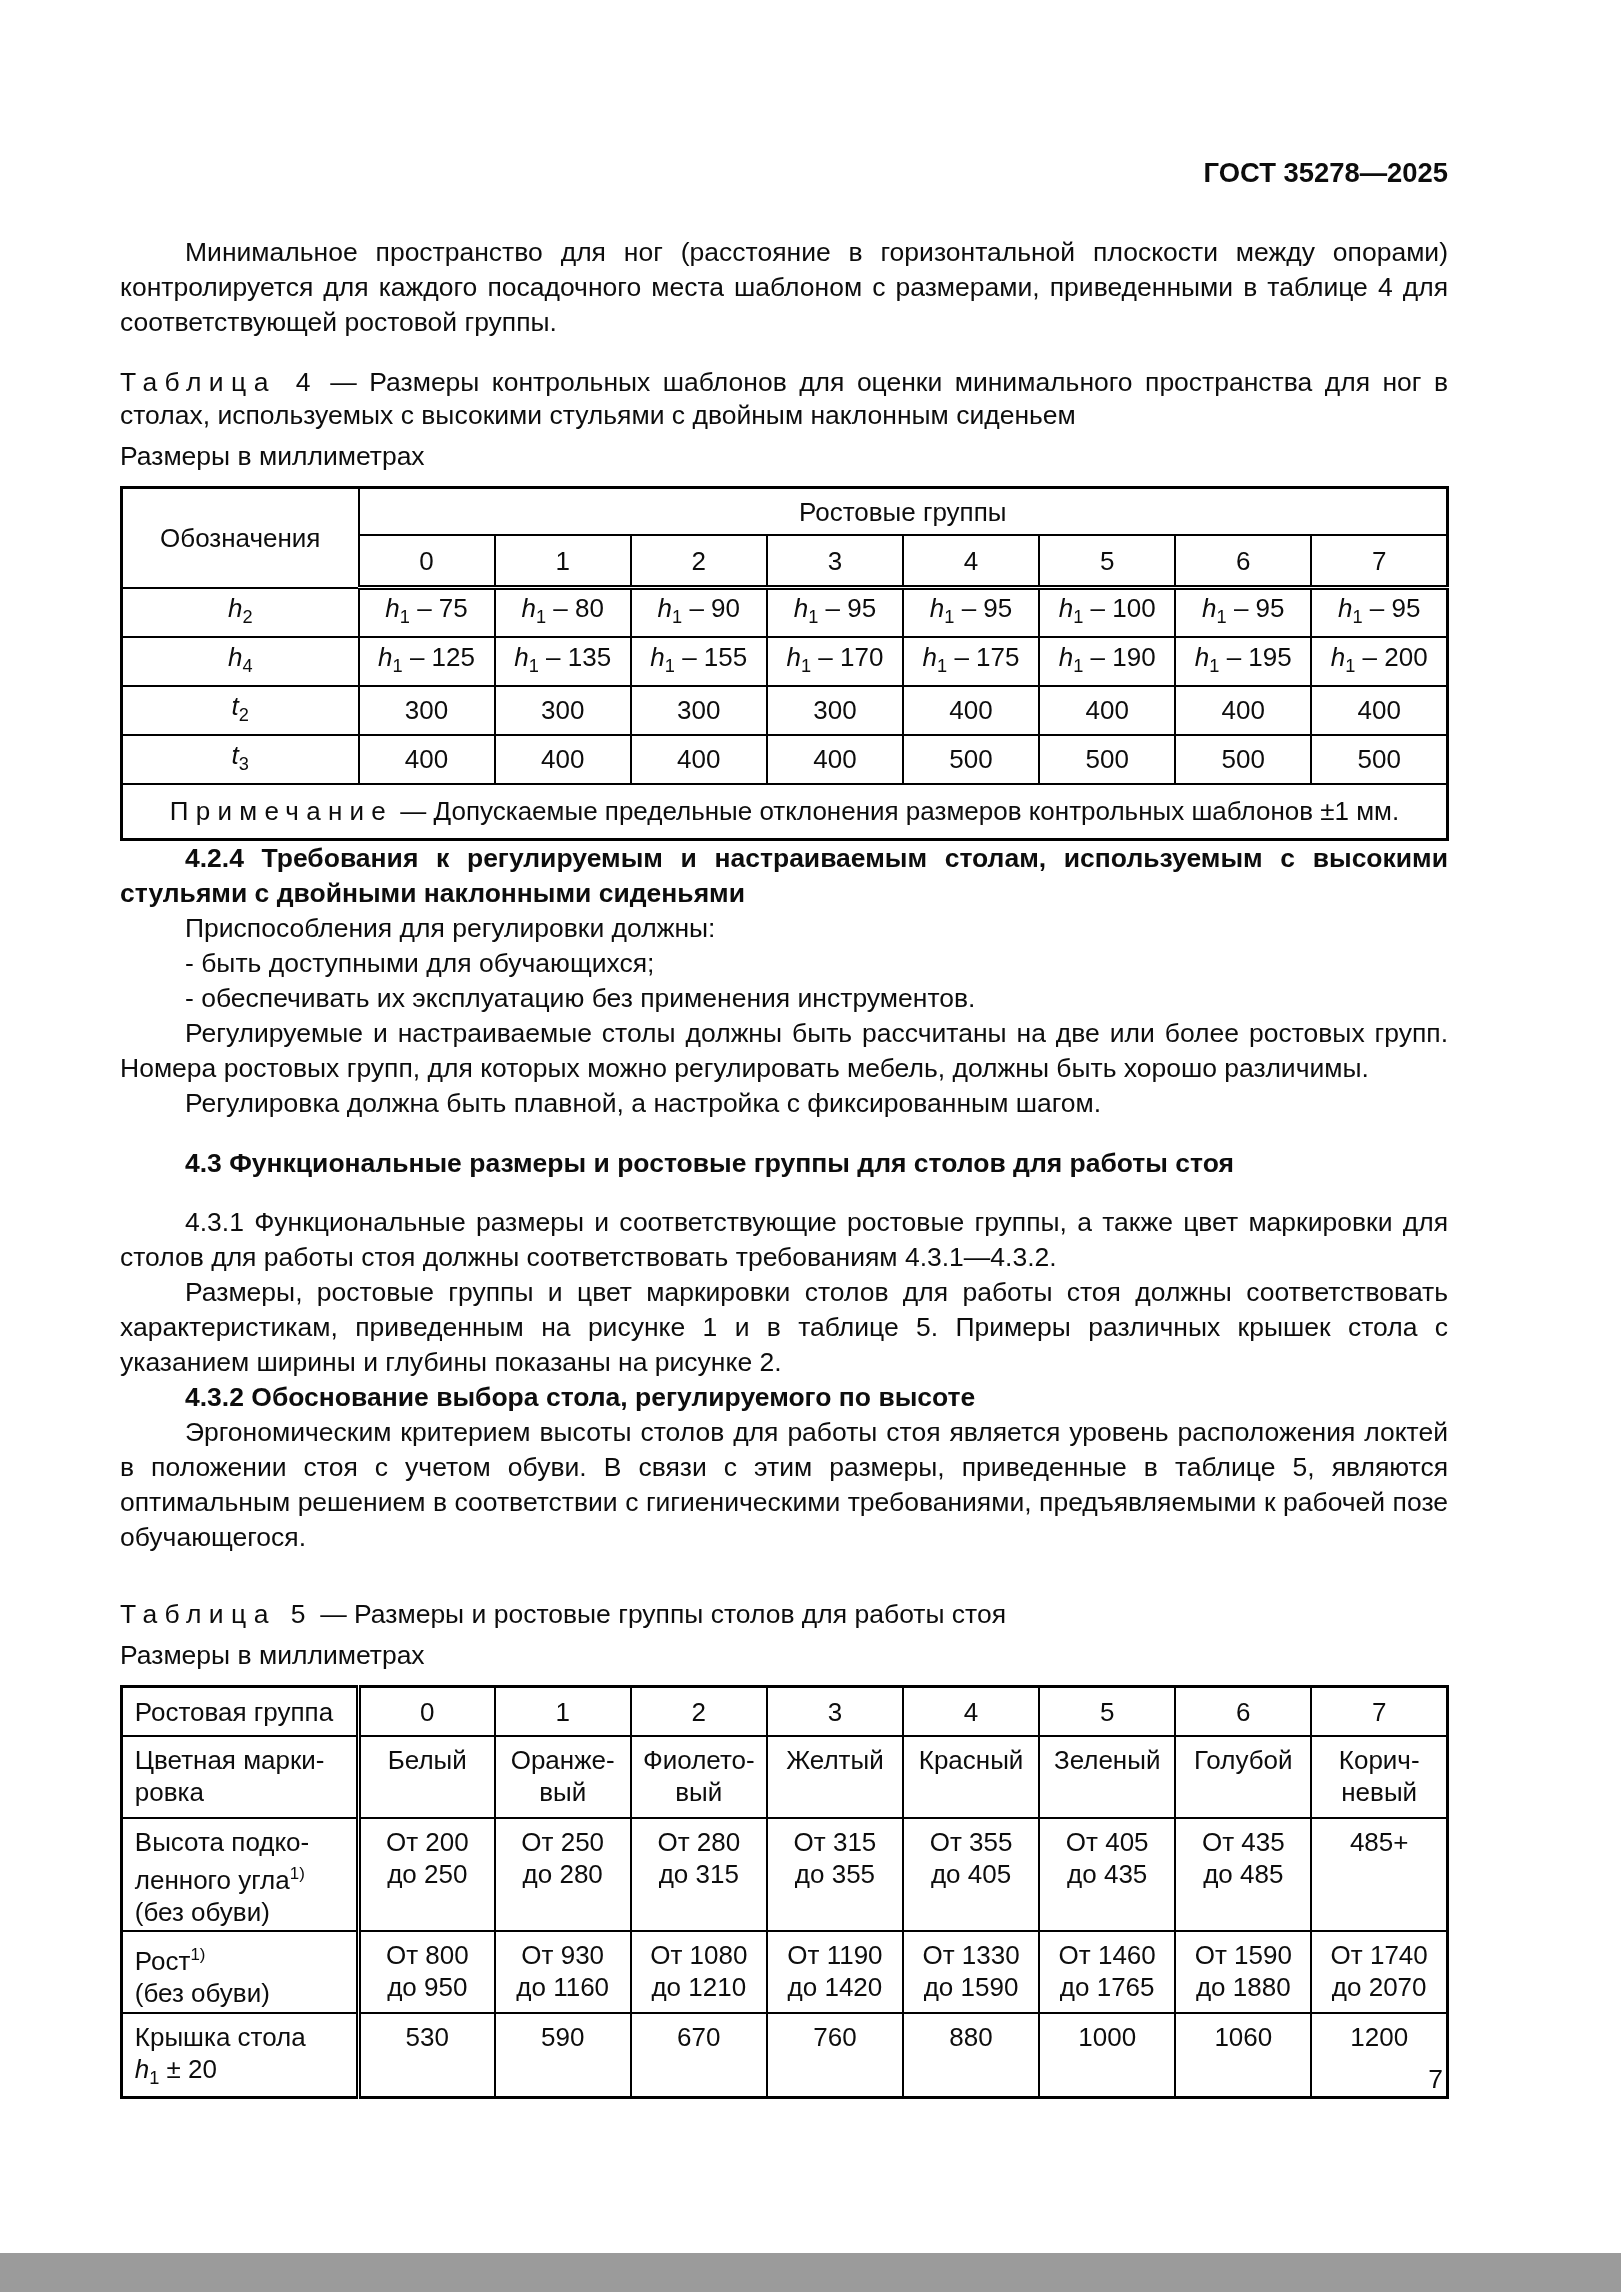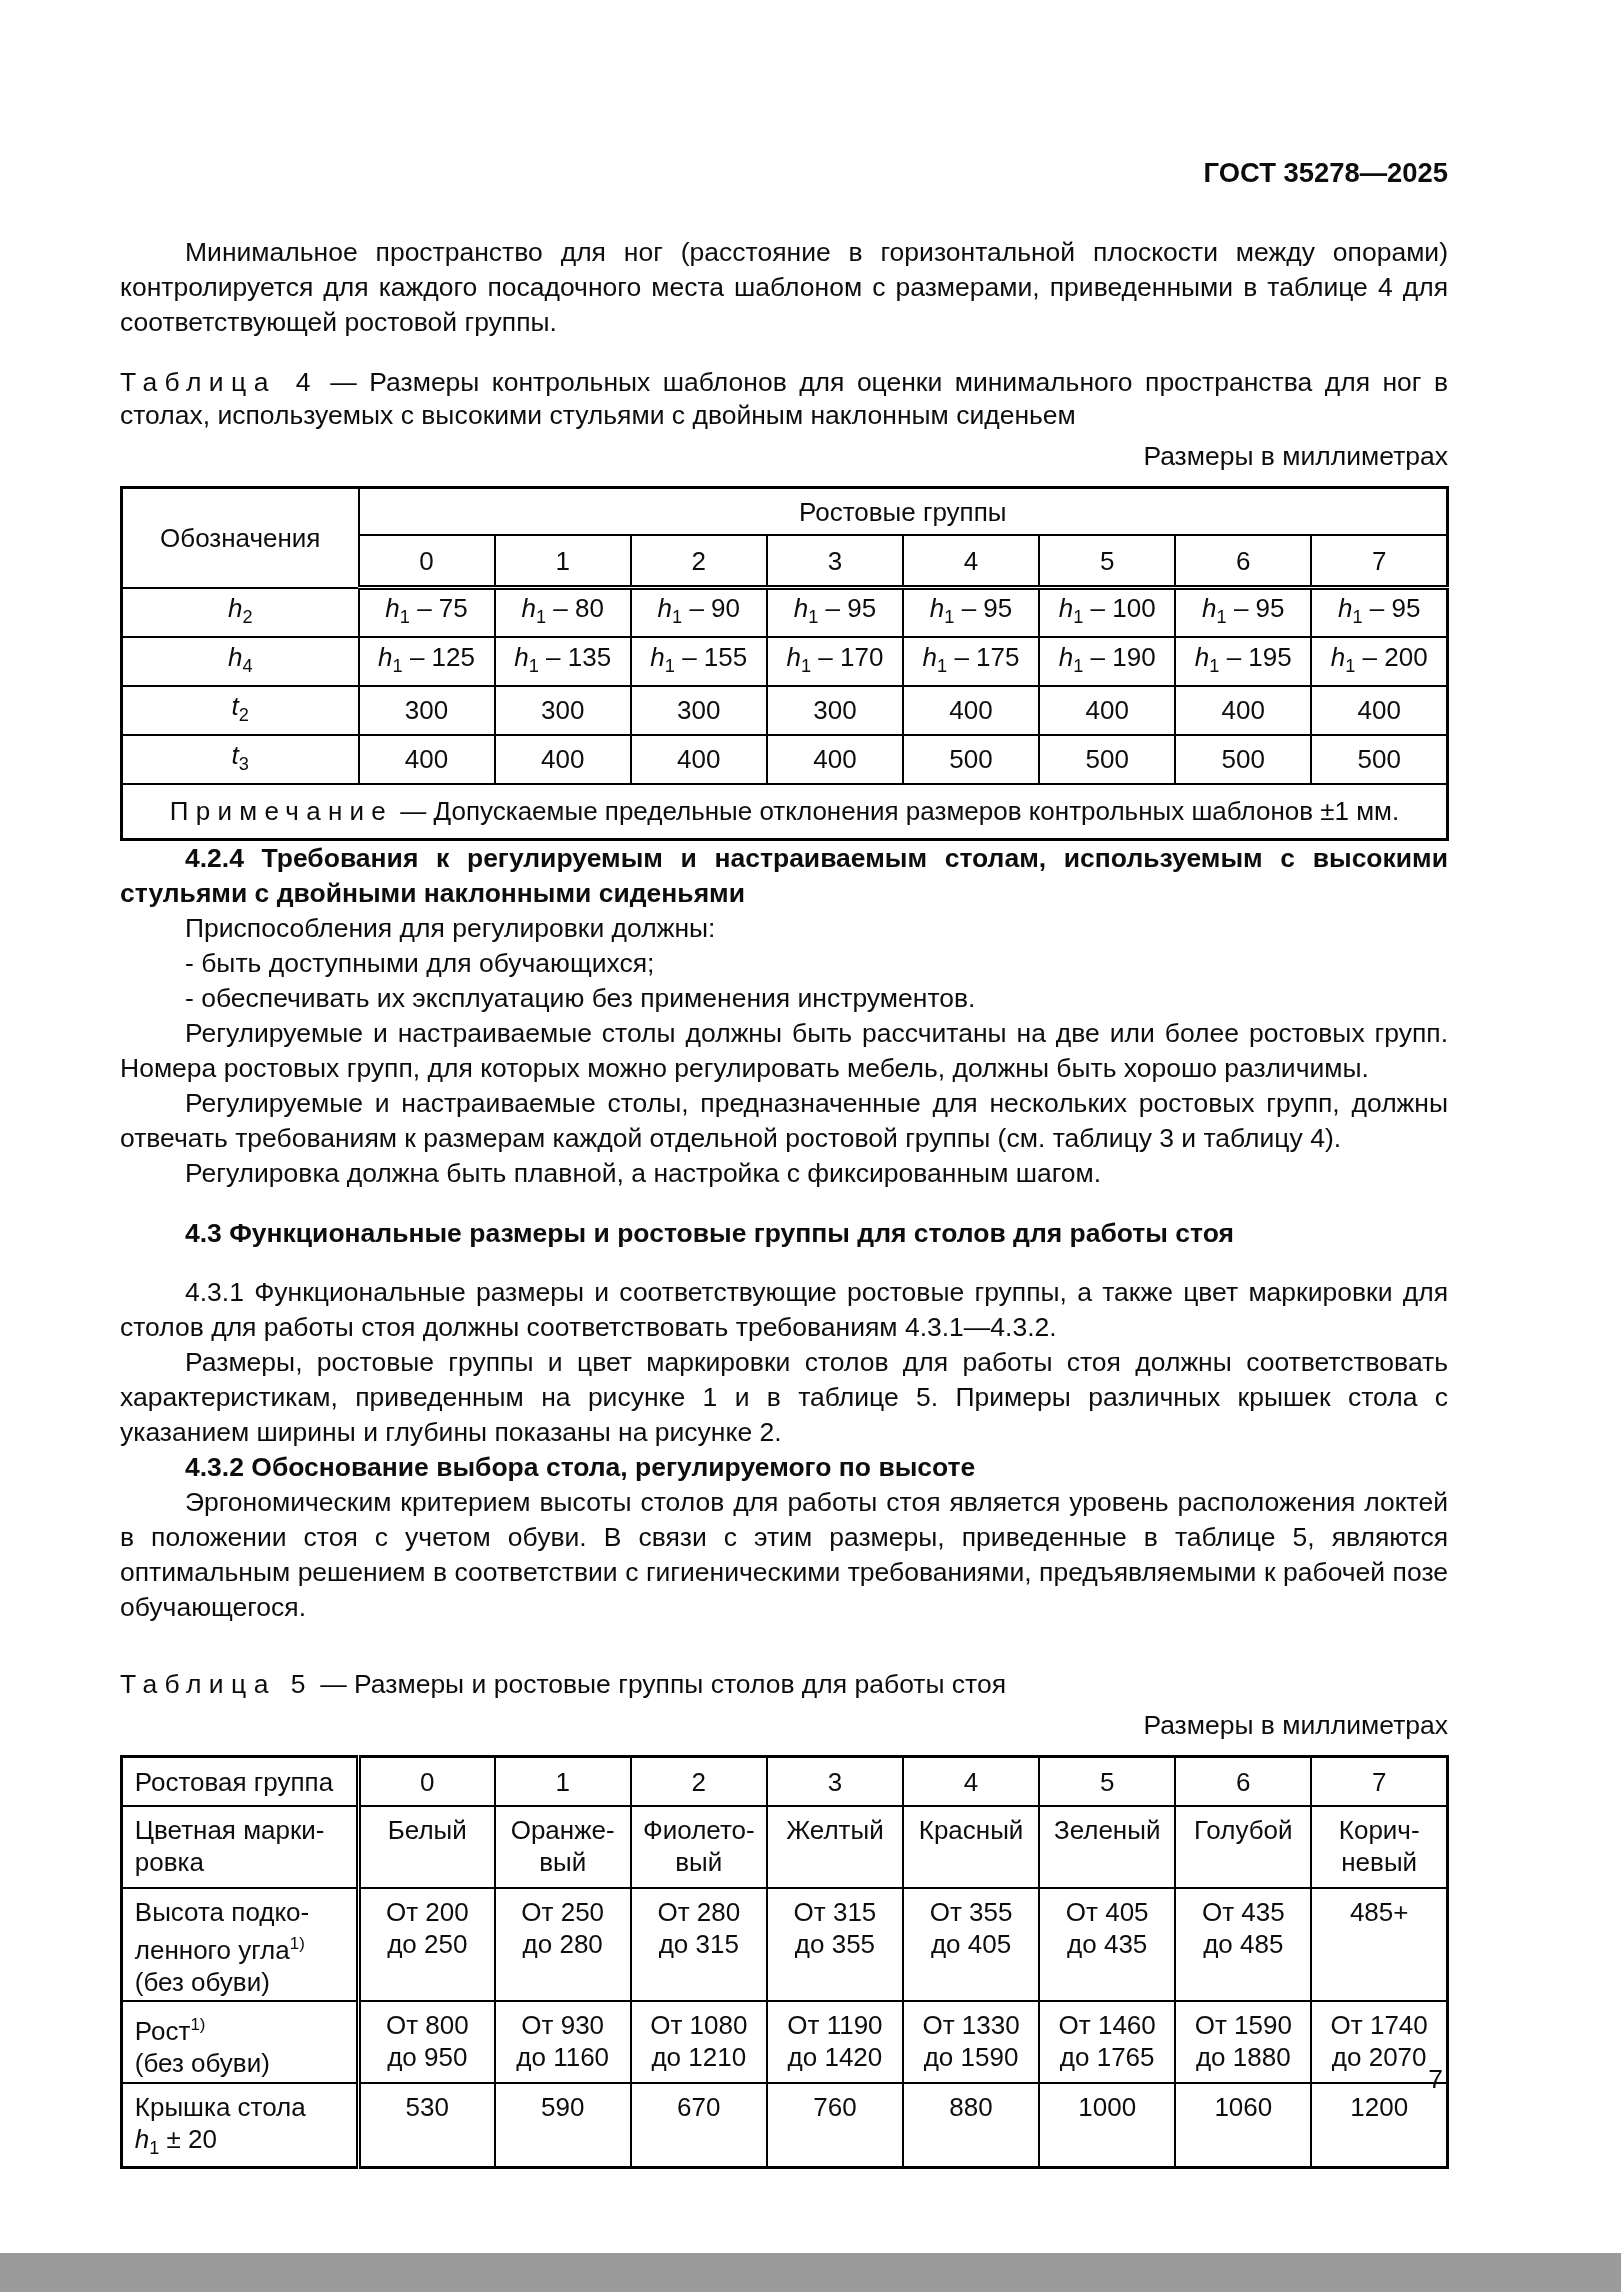--- a/index.html
+++ b/index.html
@@ -13,21 +13,21 @@
     font-size:26.5px; line-height:35px;
     box-sizing:border-box;
     padding:155px 173px 0 120px;
     overflow:hidden;
   }
   p { margin:0; text-align:justify; }
   .doc-code { text-align:right; font-weight:bold; font-size:27.4px; margin:0 0 45px 0; }
   .indent { text-indent:65px; }
   .h { font-weight:bold; }
   .caption { margin-top:25.5px; line-height:33px; text-align:justify; }
-  .units { text-align:right; margin:7.8px 0 11.8px 0; }
+  .units { text-align:left; margin:7.8px 0 11.8px 0; }
   .lsp { letter-spacing:0.28em; }
   .mt-sec { }
   .mt-43 { margin-top:25.5px; margin-bottom:23.5px; }
   .mt-t5cap { margin-top:43px; }
 
   .gtable { width:1329px; border-collapse:collapse; table-layout:fixed;
             font-size:26px; line-height:32px; border:3.9px solid #000; }
   .gtable th, .gtable td { border:2px solid #000; font-weight:normal;
             text-align:center; vertical-align:middle; padding:2px 3.9px; }
   .c0 { width:237px; }
@@ -137,21 +137,20 @@
         <td class="note" colspan="9"><span class="lsp">Примечание</span> <span>— Допускаемые предельные отклонения размеров контрольных шаблонов ±1 мм.</span></td>
       </tr>
     </tfoot>
   </table>
 
   <p class="h indent mt-sec">4.2.4 Требования к регулируемым и настраиваемым столам, используемым с высокими стульями с двойными наклонными сиденьями</p>
   <p class="indent">Приспособления для регулировки должны:</p>
   <p class="indent">- быть доступными для обучающихся;</p>
   <p class="indent">- обеспечивать их эксплуатацию без применения инструментов.</p>
   <p class="indent">Регулируемые и настраиваемые столы должны быть рассчитаны на две или более ростовых групп. Номера ростовых групп, для которых можно регулировать мебель, должны быть хорошо различимы.</p>
-  <p class="indent">Регулируемые и настраиваемые столы, предназначенные для нескольких ростовых групп, должны отвечать требованиям к размерам каждой отдельной ростовой группы (см. таблицу 3 и таблицу 4).</p>
   <p class="indent">Регулировка должна быть плавной, а настройка с фиксированным шагом.</p>
 
   <p class="h indent mt-43">4.3 Функциональные размеры и ростовые группы для столов для работы стоя</p>
   <p class="indent">4.3.1 Функциональные размеры и соответствующие ростовые группы, а также цвет маркировки для столов для работы стоя должны соответствовать требованиям 4.3.1—4.3.2.</p>
   <p class="indent">Размеры, ростовые группы и цвет маркировки столов для работы стоя должны соответствовать характеристикам, приведенным на рисунке 1 и в таблице 5. Примеры различных крышек стола с указанием ширины и глубины показаны на рисунке 2.</p>
 
   <p class="h indent">4.3.2 Обоснование выбора стола, регулируемого по высоте</p>
   <p class="indent">Эргономическим критерием высоты столов для работы стоя является уровень расположения локтей в положении стоя с учетом обуви. В связи с этим размеры, приведенные в таблице 5, являются оптимальным решением в соответствии с гигиеническими требованиями, предъявляемыми к рабочей позе обучающегося.</p>
 
   <p class="caption mt-t5cap"><span class="lsp">Таблица 5</span> <span>— Размеры и ростовые группы столов для работы стоя</span></p>

